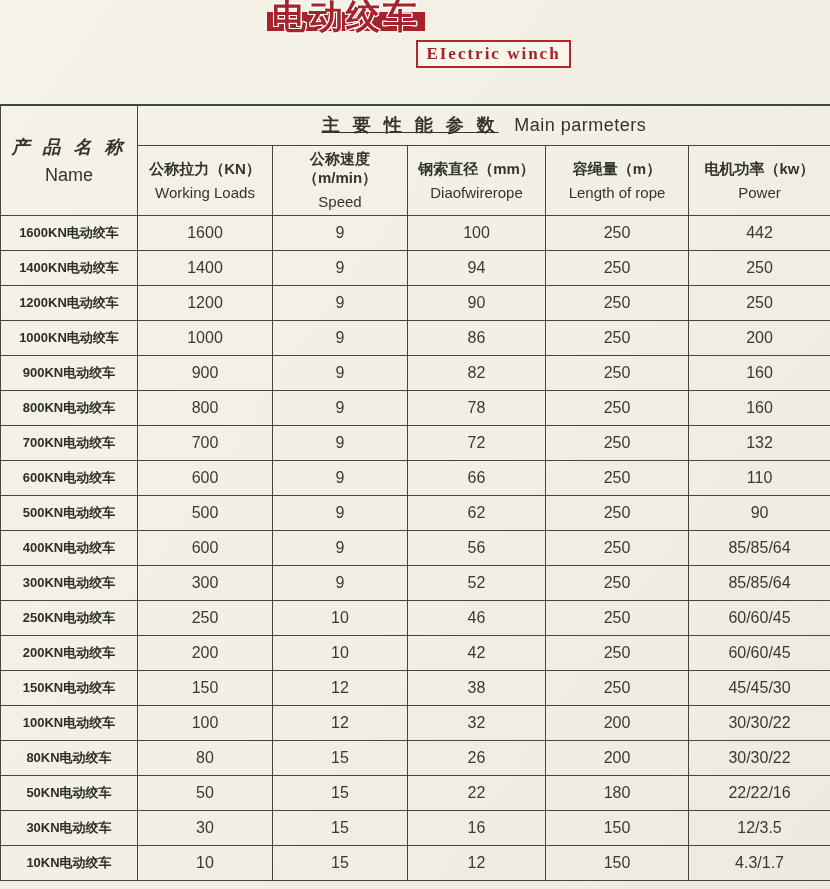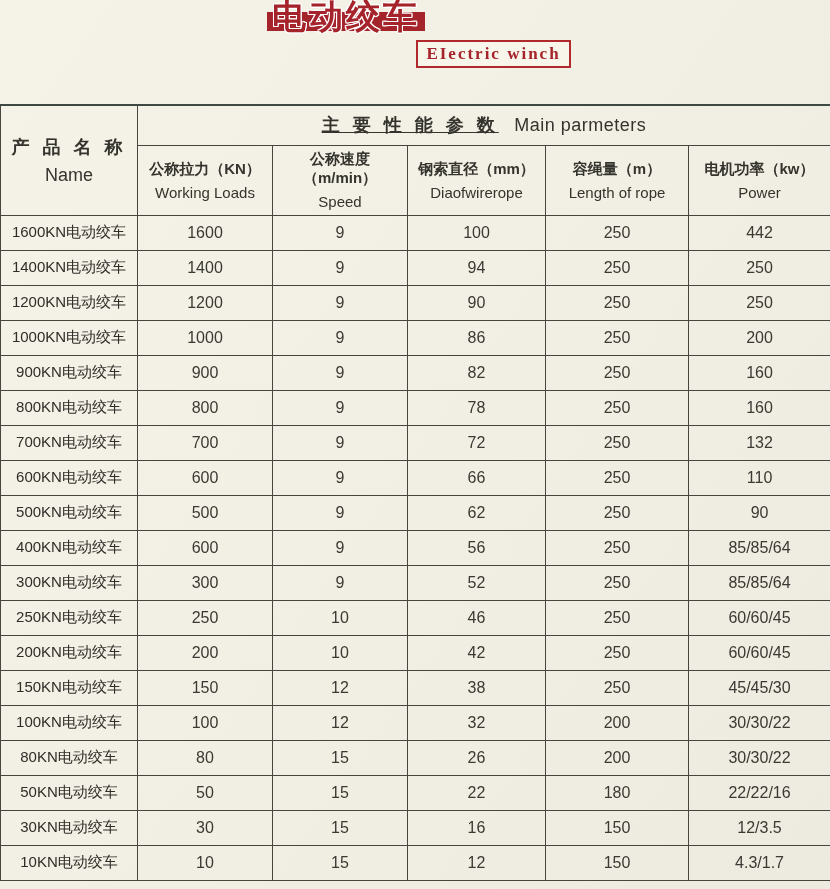--- a/index.html
+++ b/index.html
@@ -59,33 +59,33 @@
   }
   .spec-table th, .spec-table td {
     border: 1px solid #45463f;
     text-align: center;
     vertical-align: middle;
     background: transparent;
   }
   .spec-table { border-top: 2px solid #3c4a43; }
 
   th.name-col { height: 110px; }
-  th.name-col .hcn { font-size: 18px; font-weight: bold; letter-spacing: 4px; }
+  th.name-col .hcn { font-size: 18px; font-weight: bold; letter-spacing: 4px; font-style: italic; }
   th.name-col .hen { font-size: 18px; font-weight: normal; margin-top: 6px; }
 
   th.group-head { height: 40px; font-weight: normal; }
   th.group-head .gcn { font-size: 18px; font-weight: bold; letter-spacing: 4px; text-decoration: underline; }
   th.group-head .gen { font-size: 18px; font-weight: normal; margin-left: 11px; letter-spacing: 0.5px; }
 
   tr.subheader th { height: 70px; font-weight: normal; }
   tr.subheader .hcn { font-size: 15px; font-weight: bold; }
   tr.subheader .hen { font-size: 15px; margin-top: 5px; }
 
   tbody td { height: 35px; font-size: 16px; color: #3a3933; }
-  tbody td.name-cell { font-weight: normal; font-size: 15px; color: #2e2d28; }
+  tbody td.name-cell { font-weight: bold; font-size: 13px; color: #2e2d28; }
 </style>
 </head>
 <body>
 
 <div class="page">
 
   <div class="masthead">
     <div class="banner">
       <span class="banner-text">电动绞车</span>
     </div>

